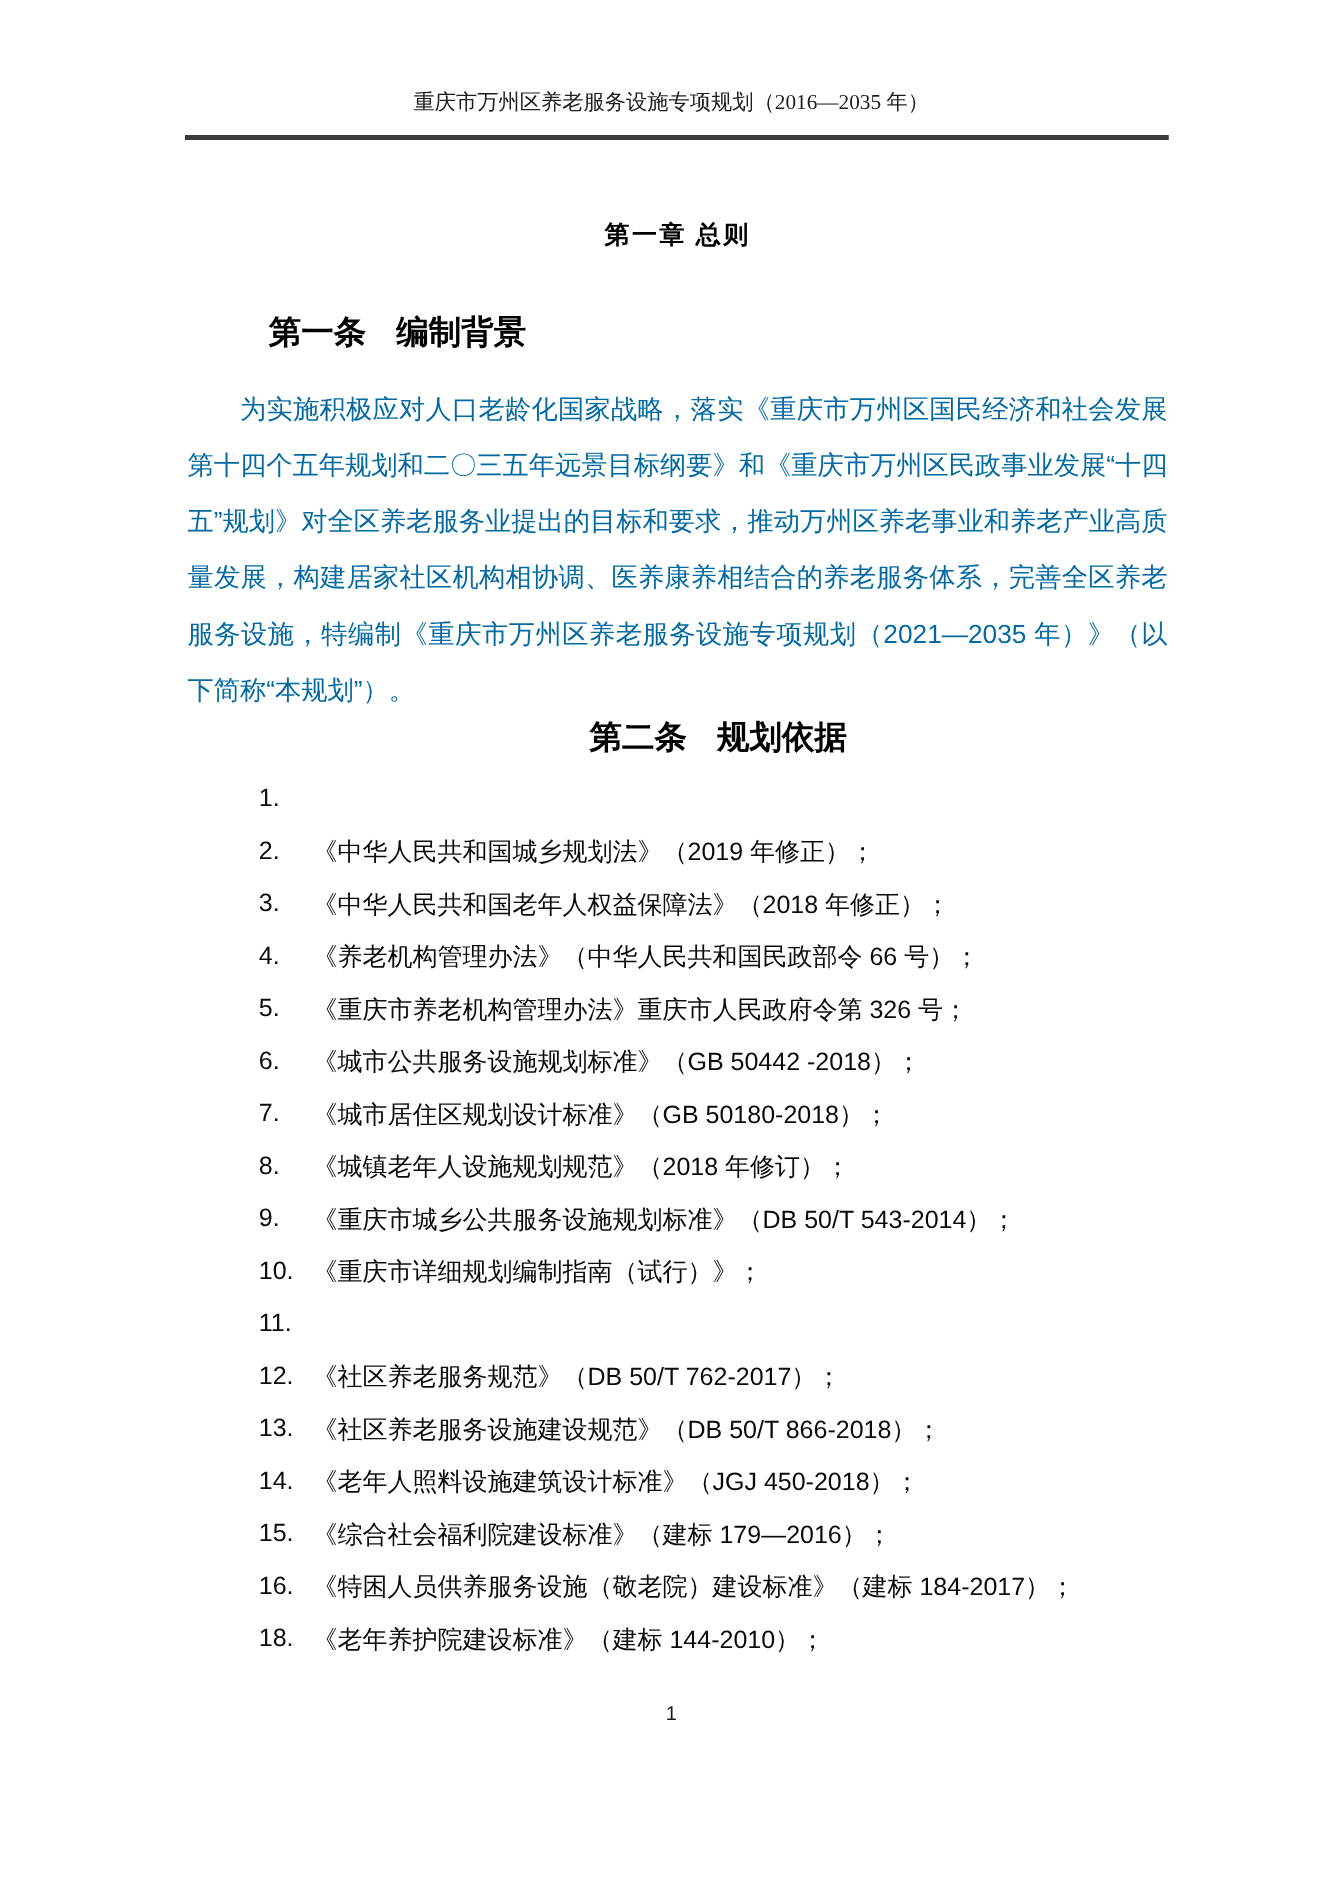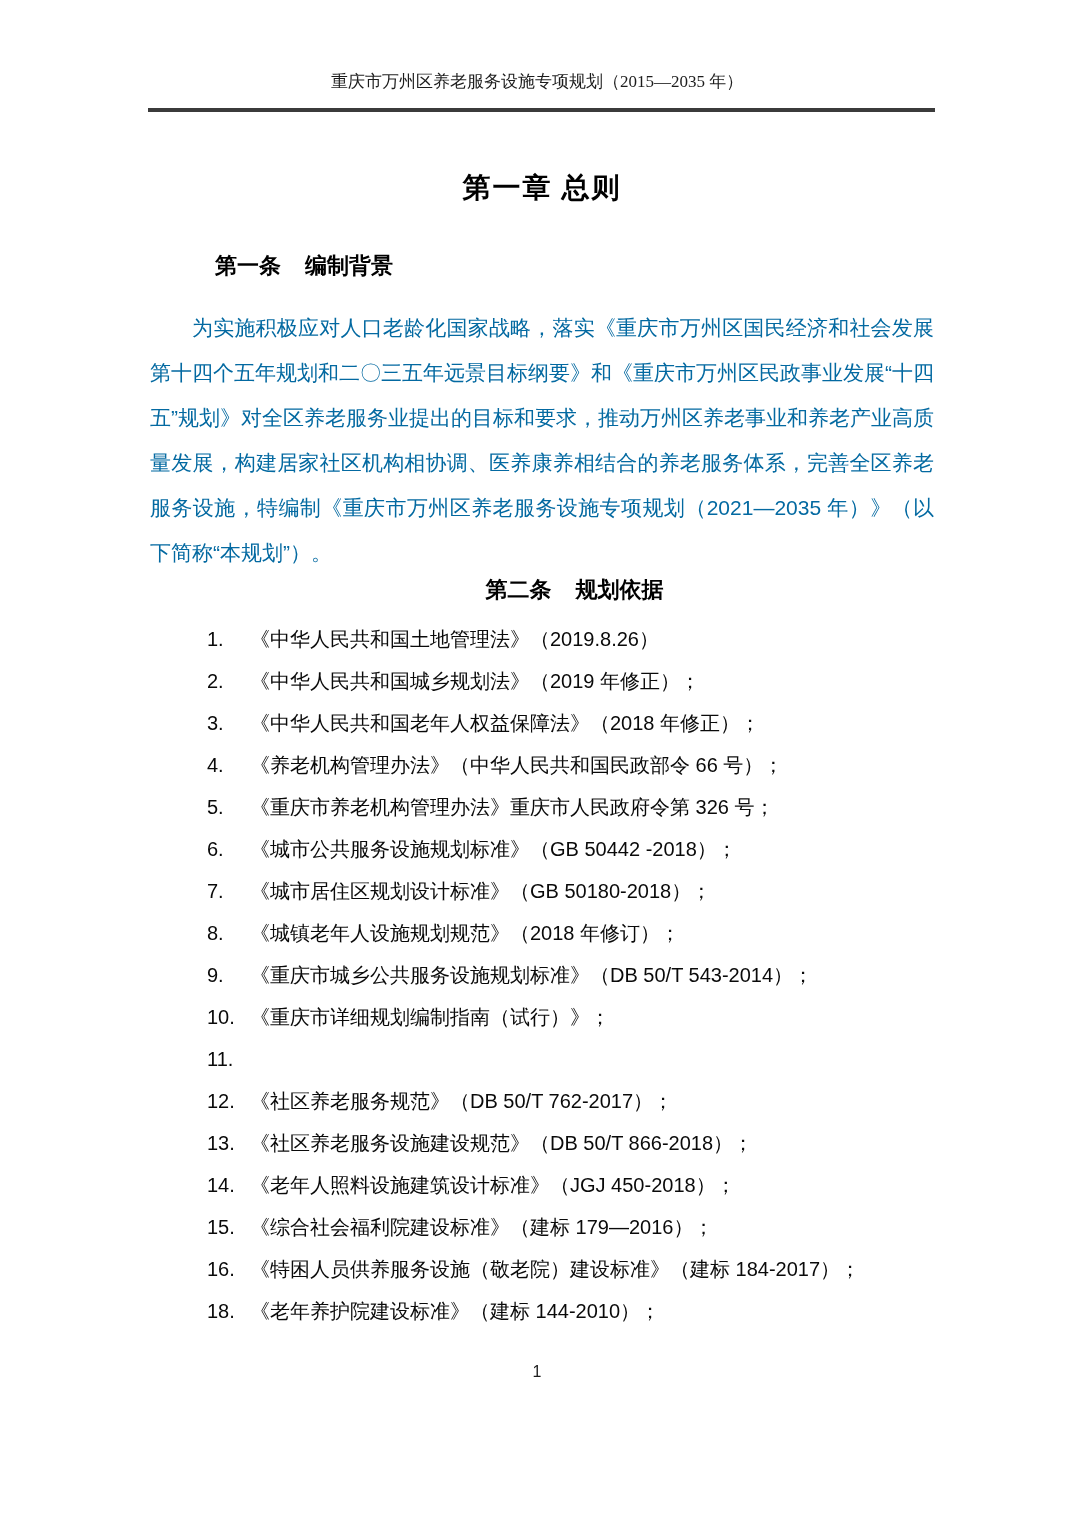--- a/index.html
+++ b/index.html
@@ -30,29 +30,29 @@
     height: 4px;
     background: #3b3b3b;
   }
   
   .content {
     margin: 0 140px 0 150px;
   }
   .chapter-title {
     margin: 56px 0 0 0;
     text-align: center;
-    font-size: 28px;
+    font-size: 20px;
     line-height: 40px;
     font-weight: 700;
     letter-spacing: 2px;
     font-family: "Liberation Serif", serif;
   }
   .section-heading {
     margin: 43px 0 0 65px;
-    font-size: 22px;
+    font-size: 26px;
     line-height: 30px;
     font-weight: 700;
     font-family: Liberation Serif, serif;
   }
   .section-heading .heading-number {
     margin-right: 24px;
   }
   .body-paragraph {
     margin: 24px 0 0 0;
     font-size: 21px;
@@ -96,42 +96,41 @@
     line-height: 20px;
     color: #1c1c1c;
     font-family: "Liberation Sans", serif;
   }
 </style>
 </head>
 <body>
 
 <div class="page">
 
-  <div class="running-header">重庆市万州区养老服务设施专项规划（2015—2035 年）</div>
+  <div class="running-header">重庆市万州区养老服务设施专项规划（2016—2035 年）</div>
 
   <div class="header-rule"></div>
 
   <div class="content">
 
     <h1 class="chapter-title">第一章 总则</h1>
 
     <h2 class="section-heading">
       <span class="heading-number">第一条</span><span>编制背景</span>
     </h2>
 
     <p class="body-paragraph">为实施积极应对人口老龄化国家战略，落实《重庆市万州区国民经济和社会发展第十四个五年规划和二〇三五年远景目标纲要》和《重庆市万州区民政事业发展“十四五”规划》对全区养老服务业提出的目标和要求，推动万州区养老事业和养老产业高质量发展，构建居家社区机构相协调、医养康养相结合的养老服务体系，完善全区养老服务设施，特编制《重庆市万州区养老服务设施专项规划（2021—2035 年）》（以下简称“本规划”）。</p>
 
     <h2 class="section-heading section-heading-2">
       <span class="heading-number">第二条</span><span>规划依据</span>
     </h2>
 
     <ol class="basis-list" id="basis-list">
         <li>
           <span class="item-number">1.</span>
-          <span class="item-text">《中华人民共和国土地管理法》（2019.8.26）</span>
         </li>
         <li>
           <span class="item-number">2.</span>
           <span class="item-text">《中华人民共和国城乡规划法》（2019 年修正）；</span>
         </li>
         <li>
           <span class="item-number">3.</span>
           <span class="item-text">《中华人民共和国老年人权益保障法》（2018 年修正）；</span>
         </li>
         <li>

